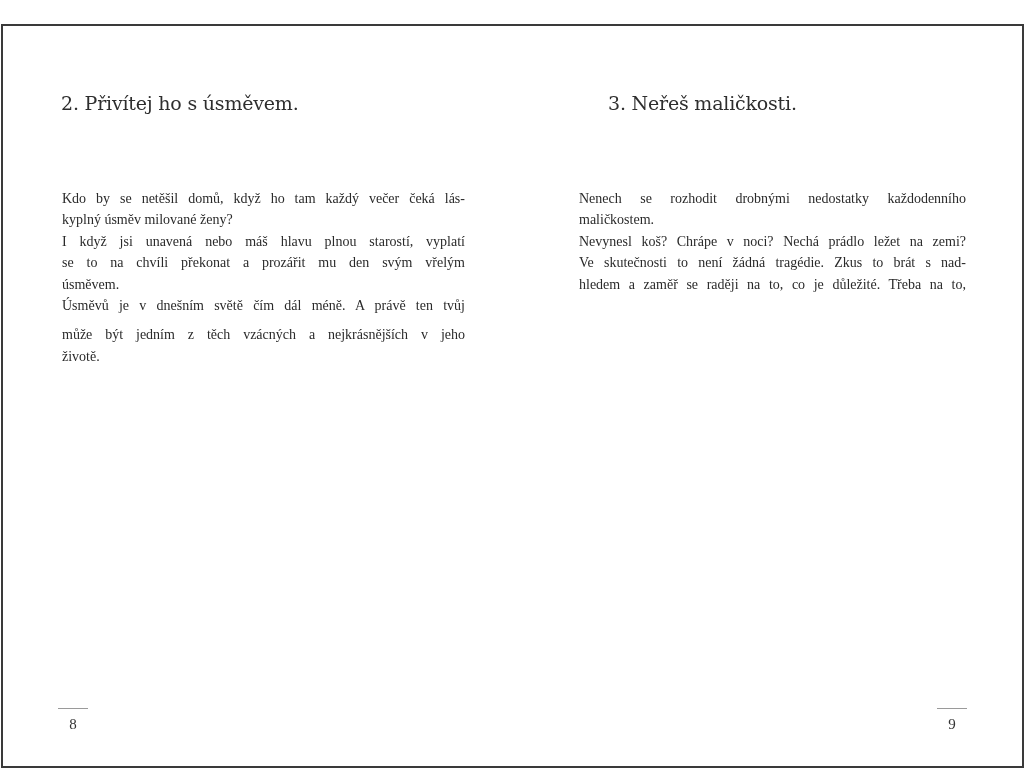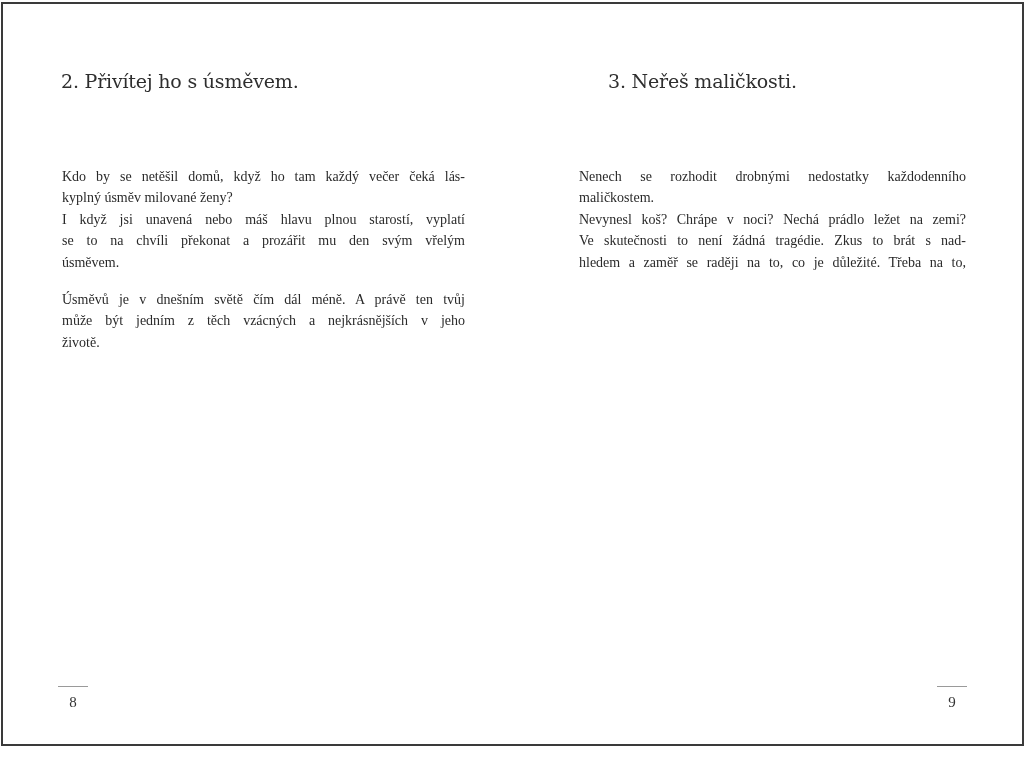--- a/index.html
+++ b/index.html
@@ -6,21 +6,21 @@
     margin: 0;
     padding: 0;
     width: 1024px;
     height: 768px;
     background: #ffffff;
     overflow: hidden;
   }
   .frame {
     position: absolute;
     left: 1px;
-    top: 2px;
+    top: 24px;
     width: 1019px;
     height: 740px;
     border: 2px solid #3a3a3a;
     background: #ffffff;
     box-sizing: content-box;
   }
   .page {
     position: absolute;
     top: 0;
     height: 100%;
@@ -90,22 +90,22 @@
 <div class="frame">
 
   <div class="page page-left">
     <h2 class="heading">2. Přivítej ho s úsměvem.</h2>
     <div class="body-text">
       <span class="line" style="white-space: nowrap; display: block; word-spacing: 3.89347px;">Kdo by se netěšil domů, když ho tam každý večer čeká lás-</span>
       <span class="line last">kyplný úsměv milované ženy?</span>
       <span class="line" style="white-space: nowrap; display: block; word-spacing: 6.34722px;">I když jsi unavená nebo máš hlavu plnou starostí, vyplatí</span>
       <span class="line" style="white-space: nowrap; display: block; word-spacing: 6.72656px;">se to na chvíli překonat a prozářit mu den svým vřelým</span>
       <span class="line last">úsměvem.</span>
-      <span class="line" style="white-space: nowrap; display: block; word-spacing: 4.19744px; margin-top: 16px;">Úsměvů je v dnešním světě čím dál méně. A právě ten tvůj</span>
-      <span class="line" style="white-space: nowrap; display: block; word-spacing: 6.40104px;">může být jedním z těch vzácných a nejkrásnějších v jeho</span>
+      <span class="line" style="white-space: nowrap; display: block; word-spacing: 4.19744px;">Úsměvů je v dnešním světě čím dál méně. A právě ten tvůj</span>
+      <span class="line" style="white-space: nowrap; display: block; word-spacing: 6.40104px; margin-top: 8px;">může být jedním z těch vzácných a nejkrásnějších v jeho</span>
       <span class="line last">životě.</span>
     </div>
     <div class="folio">
       <span class="folio-rule"></span>
       <span class="folio-number">8</span>
     </div>
   </div>
 
   <div class="page page-right">
     <h2 class="heading">3. Neřeš maličkosti.</h2>

